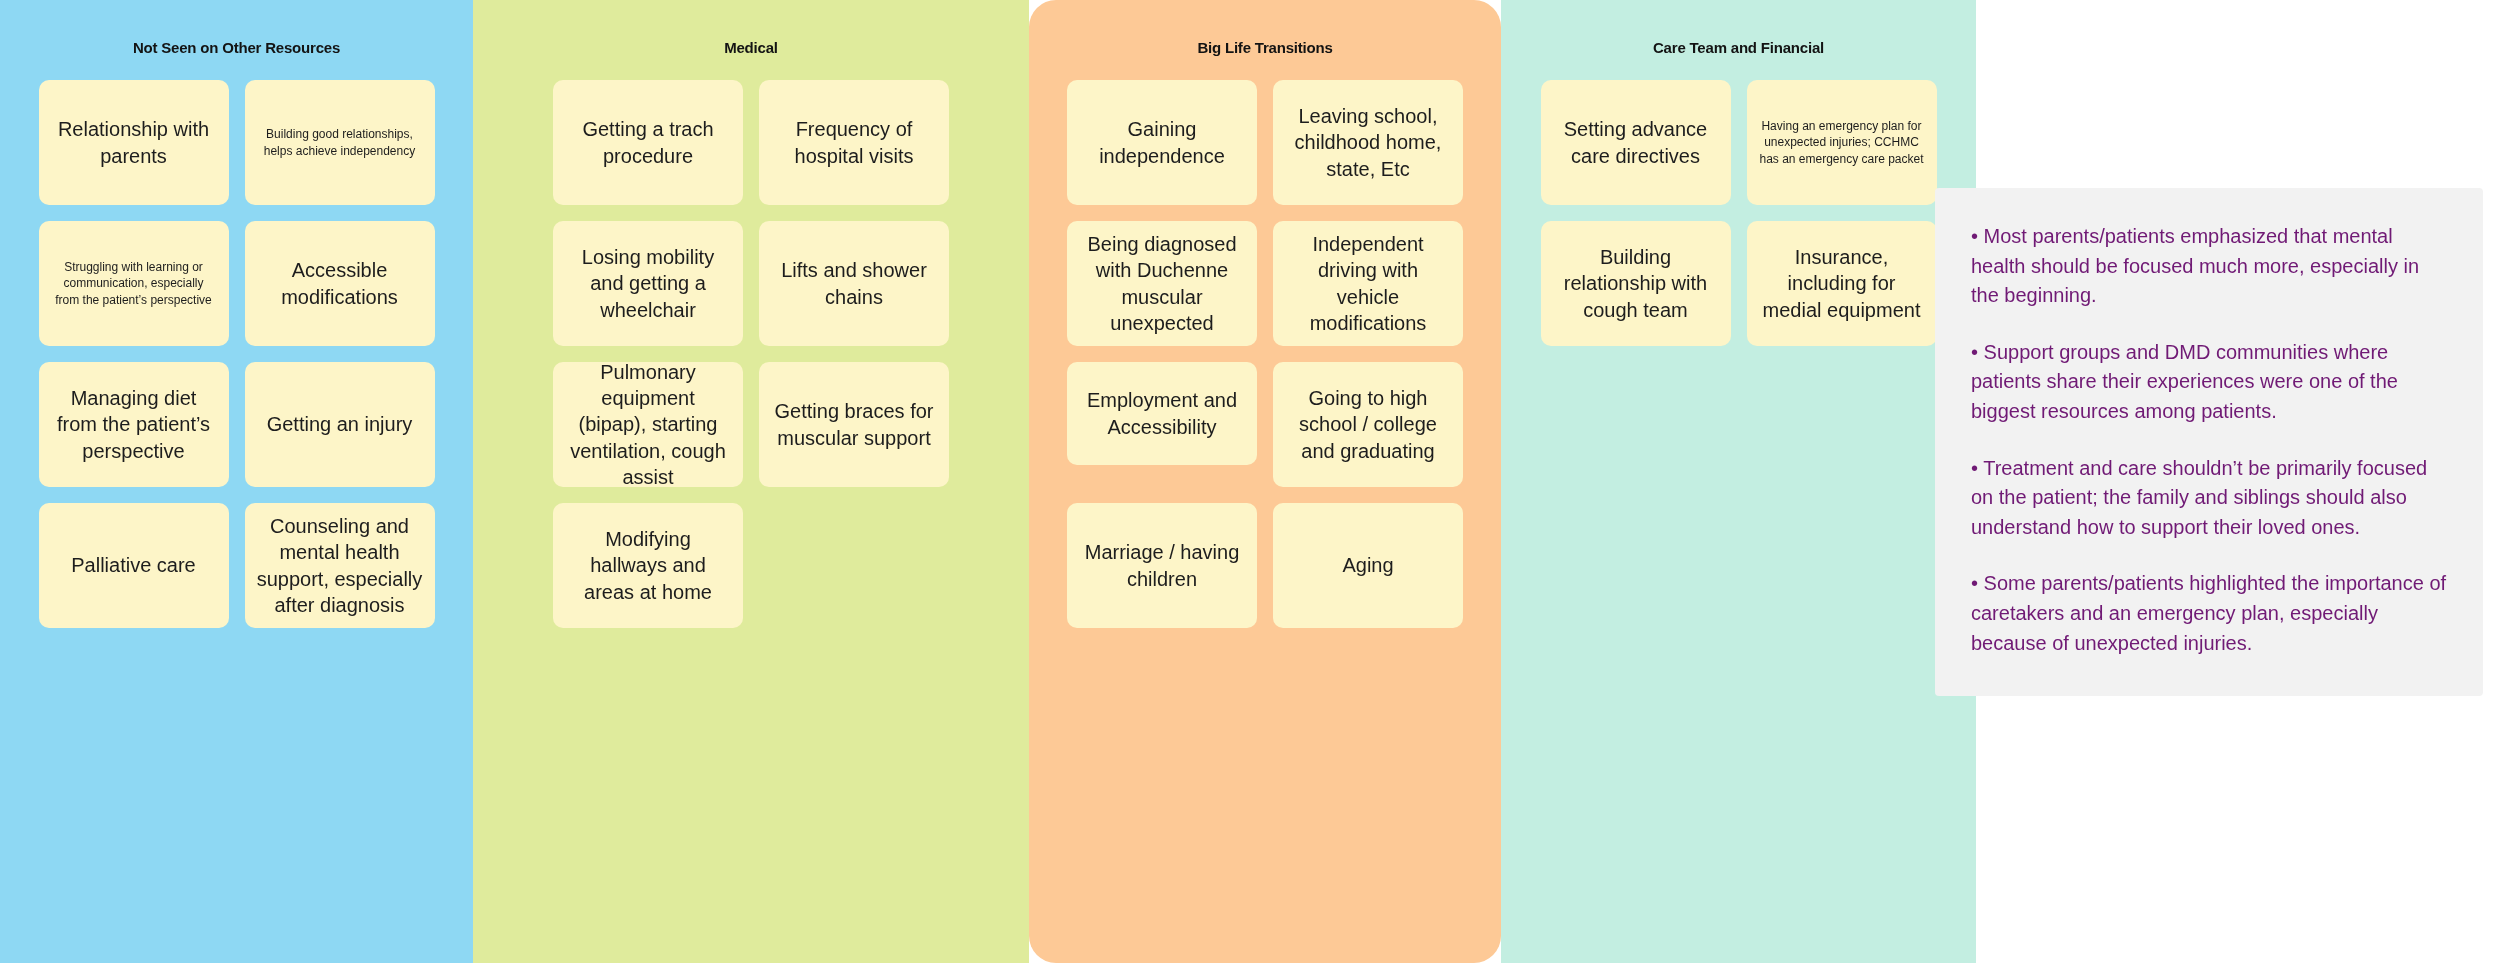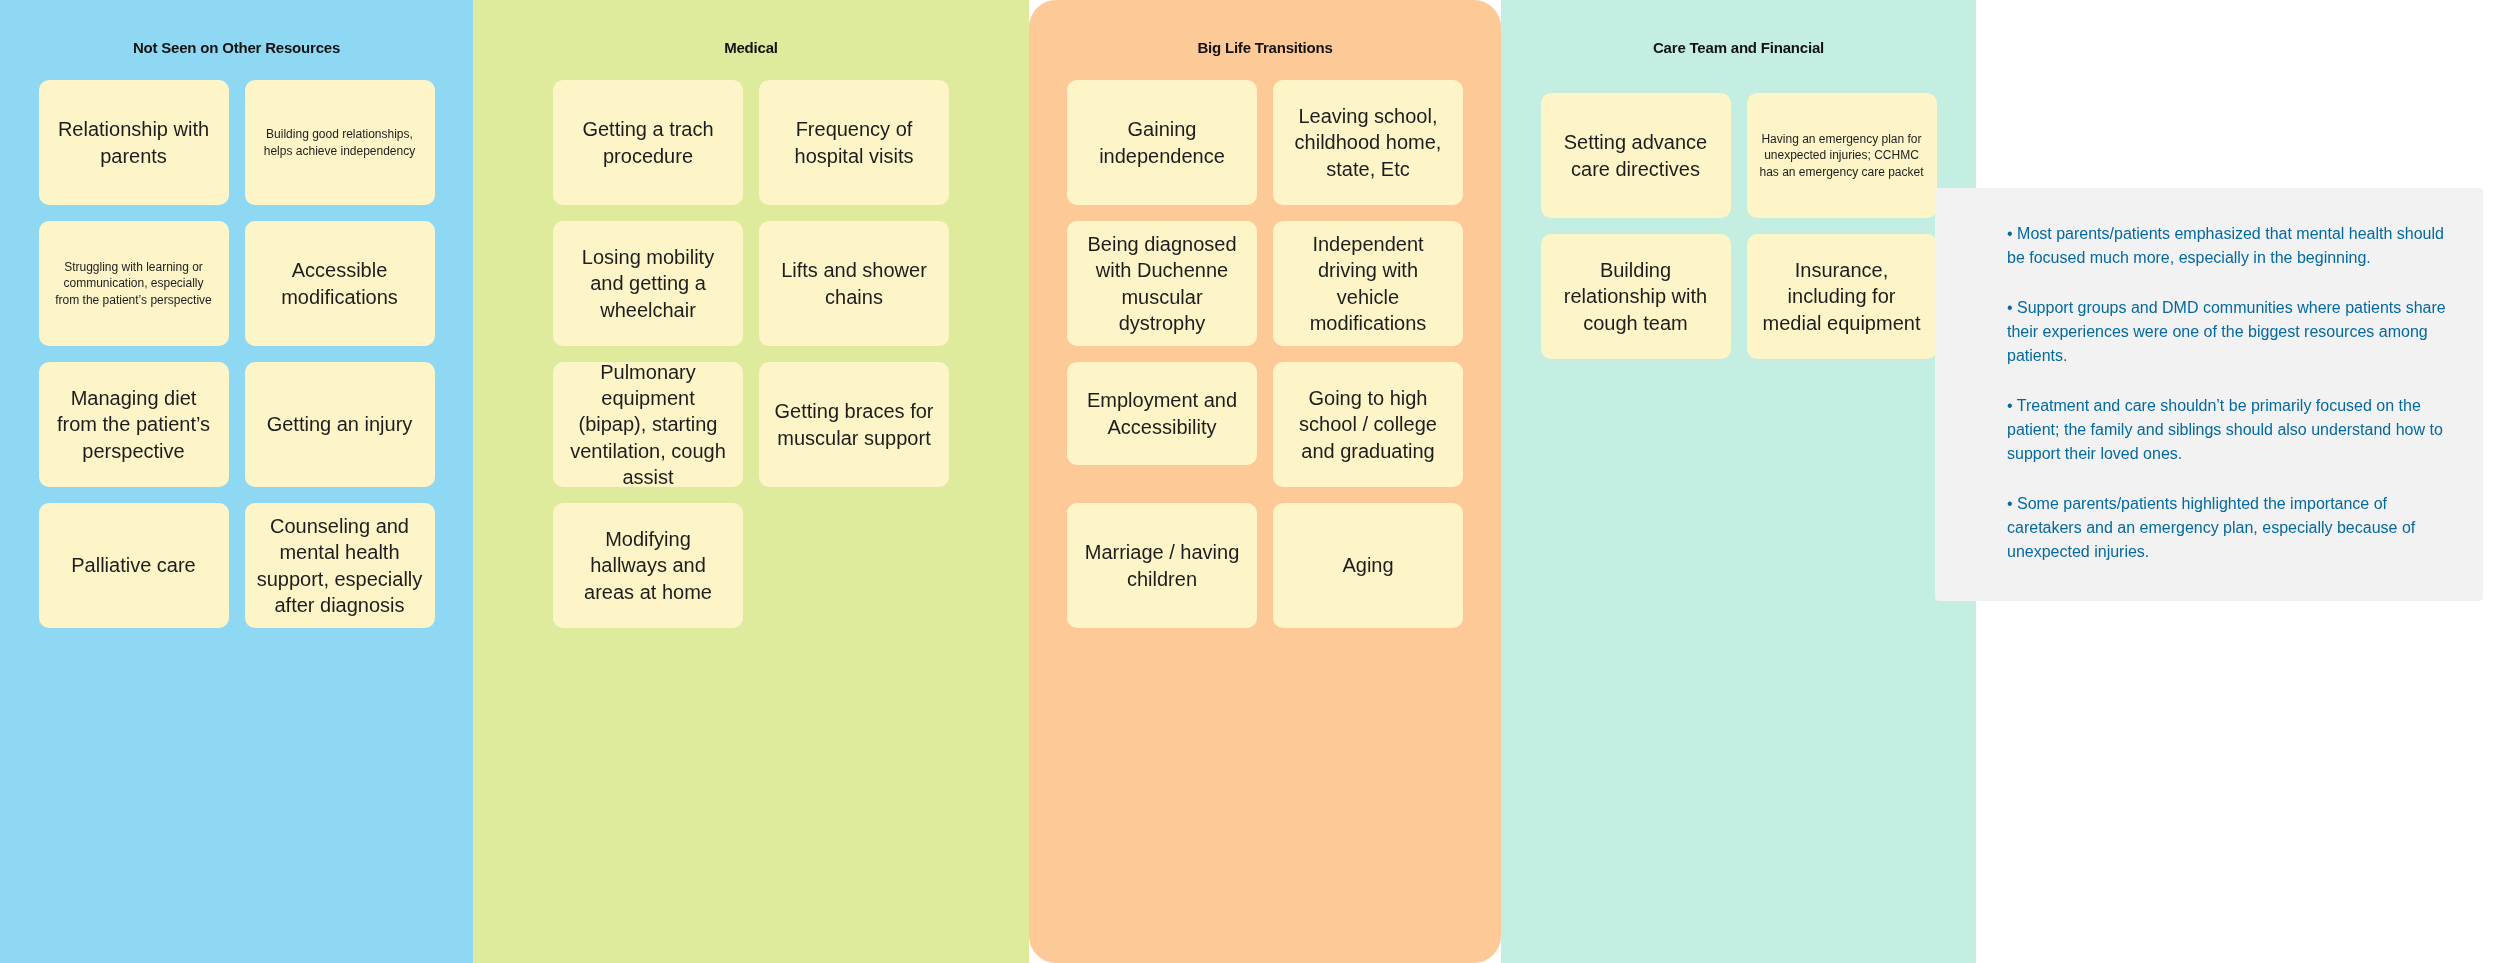--- a/index.html
+++ b/index.html
@@ -25,21 +25,21 @@
   .column {
     height: 963px;
     display: flex;
     flex-direction: column;
     align-items: center;
     padding-top: 0;
   }
   .col-0 { width: 473px; background: #8ed8f3; }
   .col-1 { width: 556px; background: #dfeb9c; }
   .col-2 { width: 472px; background: #fdc996; border-radius: 27px; }
-  .col-3 { width: 475px; background: #c3eee1; gap: 13px; }
+  .col-3 { width: 475px; background: #c3eee1; }
 
   .col-title {
     font-size: 15px;
     font-weight: bold;
     color: #131313;
     letter-spacing: -0.2px;
     margin-top: 40px;
     margin-bottom: 25px;
     text-align: center;
     line-height: 1;
@@ -72,25 +72,24 @@
   .notes {
     position: absolute;
     left: 1935px;
     top: 188px;
     width: 548px;
     background: #f2f2f2;
     border-radius: 4px;
     padding: 34px 36px 38px 36px;
   }
   .note-item {
-    font-size: 16px;
+    font-size: 20px;
     line-height: 1.48;
-    color: #0369a1;
+    color: #701a75;
     margin-bottom: 27px;
-    margin-left: 36px;
   }
   .note-item:last-child { margin-bottom: 0; }
 </style>
 </head>
 <body>
 
 <div class="board">
 
   <div class="columns">
 
@@ -119,21 +118,21 @@
         <div class="card" style="height:125px">Getting braces for muscular support</div>
         <div class="card" style="height:125px">Modifying hallways and areas at home</div>
       </div>
     </div>
 
     <div class="column col-2">
       <div class="col-title">Big Life Transitions</div>
       <div class="cards">
         <div class="card" style="height:125px">Gaining independence</div>
         <div class="card" style="height:125px">Leaving school, childhood home, state, Etc</div>
-        <div class="card" style="height:125px">Being diagnosed with Duchenne muscular dystrophy</div>
+        <div class="card" style="height:125px">Being diagnosed with Duchenne muscular unexpected</div>
         <div class="card" style="height:125px">Independent driving with vehicle modifications</div>
         <div class="card" style="height:103px">Employment and Accessibility</div>
         <div class="card" style="height:125px">Going to high school / college and graduating</div>
         <div class="card" style="height:125px">Marriage / having children</div>
         <div class="card" style="height:125px">Aging</div>
       </div>
     </div>
 
     <div class="column col-3">
       <div class="col-title">Care Team and Financial</div>

